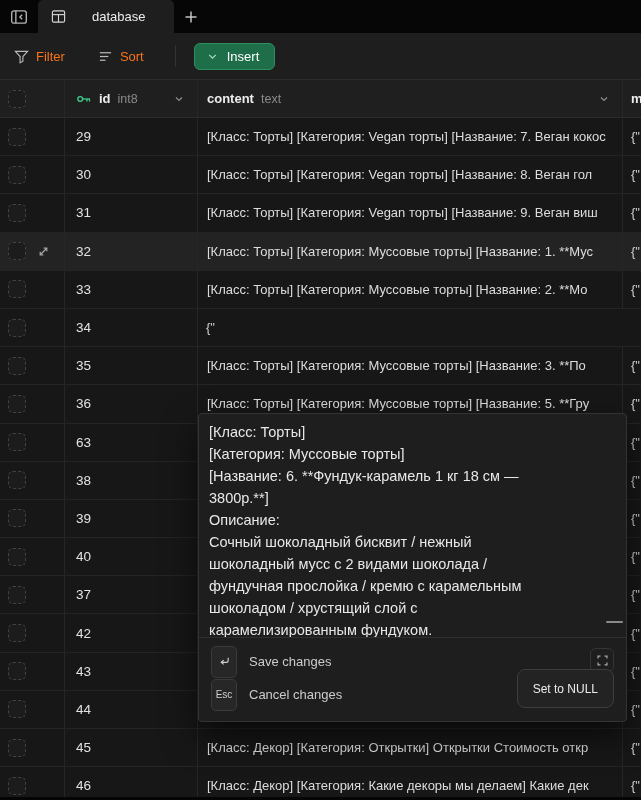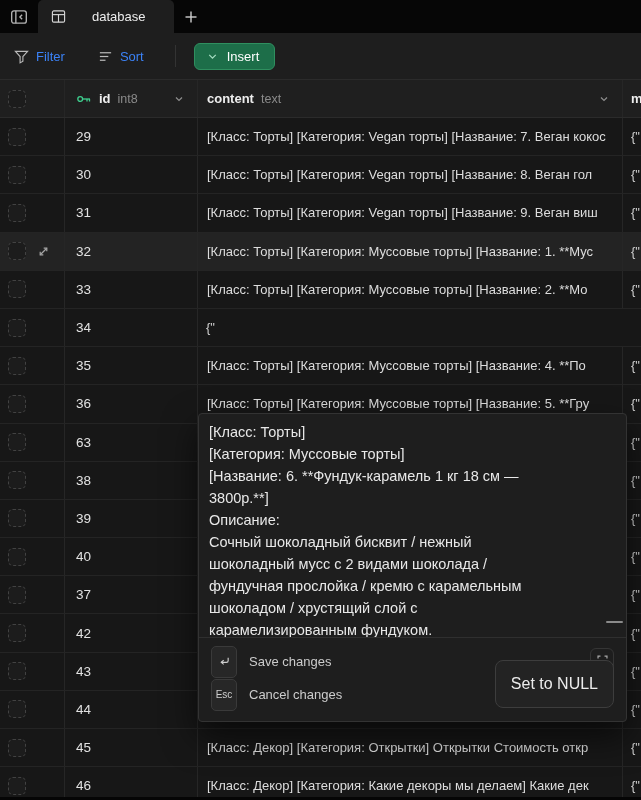--- a/index.html
+++ b/index.html
@@ -9,21 +9,21 @@
 
   
   .tabbar { position:relative; height:33px; background:#060606; display:flex; align-items:stretch; }
   .collapse-btn { width:38px; display:flex; align-items:center; justify-content:center; color:#b4b4b4; cursor:pointer; }
   .tab { width:136px; background:#1e1e1e; border-radius:5px 5px 0 0; display:flex; align-items:center; gap:26px; padding-left:13px; color:#ededed; font-size:13px; }
   .tab .ticon { color:#d8d8d8; display:flex; }
   .newtab { width:34px; display:flex; align-items:center; justify-content:center; color:#d0d0d0; cursor:pointer; }
 
   
   .toolbar { height:46px; background:#1e1e1e; display:flex; align-items:center; }
-  .tool { display:flex; align-items:center; gap:7px; color:#3b82f6; font-size:13px; cursor:pointer; }
+  .tool { display:flex; align-items:center; gap:7px; color:#f97316; font-size:13px; cursor:pointer; }
   .tool svg { color:#b9b9b9; }
   .tool.filter { margin-left:14px; }
   .tool.sort { margin-left:33px;justify-content:flex-end; }
   .vdiv { width:1px; height:22px; background:#333; margin-left:31px; }
   .insert-btn { margin-left:18px; height:27px; display:flex; align-items:center; gap:8px;
     background:#1d6e49; border:1px solid #2f8f5f; border-radius:6px; padding:0 15px 0 11px;
     color:#ffffff; font-size:13px; font-family:inherit; cursor:pointer; }
   .insert-btn svg { color:#a3dcbf; }
 
   
@@ -57,22 +57,22 @@
     font-size:14.5px; line-height:22px; color:#e8e8e8; white-space:pre-wrap; overflow:hidden; }
   .resize-dash { position:absolute; right:3px; top:207px; width:17px; height:2px; background:#8a8a8a; border-radius:1px; cursor:ns-resize; }
   .editor-footer { border-top:1px solid #2f2f2f; padding:7px 12px 10px 12px; position:relative; }
   .frow { display:flex; align-items:center; gap:12px; height:33px; color:#cccccc; font-size:13px; }
   .keycap { width:26px; height:32px; background:#272727; border:1px solid #3a3a3a; border-radius:5px;
     display:flex; align-items:center; justify-content:center; color:#cfcfcf; flex:none; }
   .keycap.esc { font-size:10px; }
   .expandbtn { position:absolute; right:12px; top:10px; width:24px; height:24px; border:1px solid #353535;
     border-radius:6px; background:transparent; display:flex; align-items:center; justify-content:center;
     color:#a8a8a8; cursor:pointer; }
-  .setnull-btn { position:absolute; right:12px; bottom:13px; height:48px; padding:0 15px;
-    background:#232323; border:1px solid #3d3d3d; border-radius:8px; color:#ececec; font-size:16px;
+  .setnull-btn { position:absolute; right:12px; bottom:13px; height:39px; padding:0 15px;
+    background:#232323; border:1px solid #3d3d3d; border-radius:8px; color:#ececec; font-size:12px;
     font-family:inherit; cursor:pointer; }
 
   .bottom-strip { position:absolute; left:0; right:0; bottom:0; height:3px; background:#050505; z-index:6; }
 </style>
 </head>
 <body>
 
 <div class="app">
 
   <div class="tabbar">
@@ -223,21 +223,21 @@
       </div>
       <div class="c-id">34</div>
       <div class="c-meta">{"</div>
     </div>
         <div class="row">
       <div class="c-check">
         <span class="checkbox"></span>
 
       </div>
       <div class="c-id">35</div>
-      <div class="c-content">[Класс: Торты] [Категория: Муссовые торты] [Название: 4. **По</div>
+      <div class="c-content">[Класс: Торты] [Категория: Муссовые торты] [Название: 3. **По</div>
       <div class="c-meta">{"</div>
     </div>
         <div class="row">
       <div class="c-check">
         <span class="checkbox"></span>
 
       </div>
       <div class="c-id">36</div>
       <div class="c-content">[Класс: Торты] [Категория: Муссовые торты] [Название: 5. **Гру</div>
       <div class="c-meta">{"</div>

